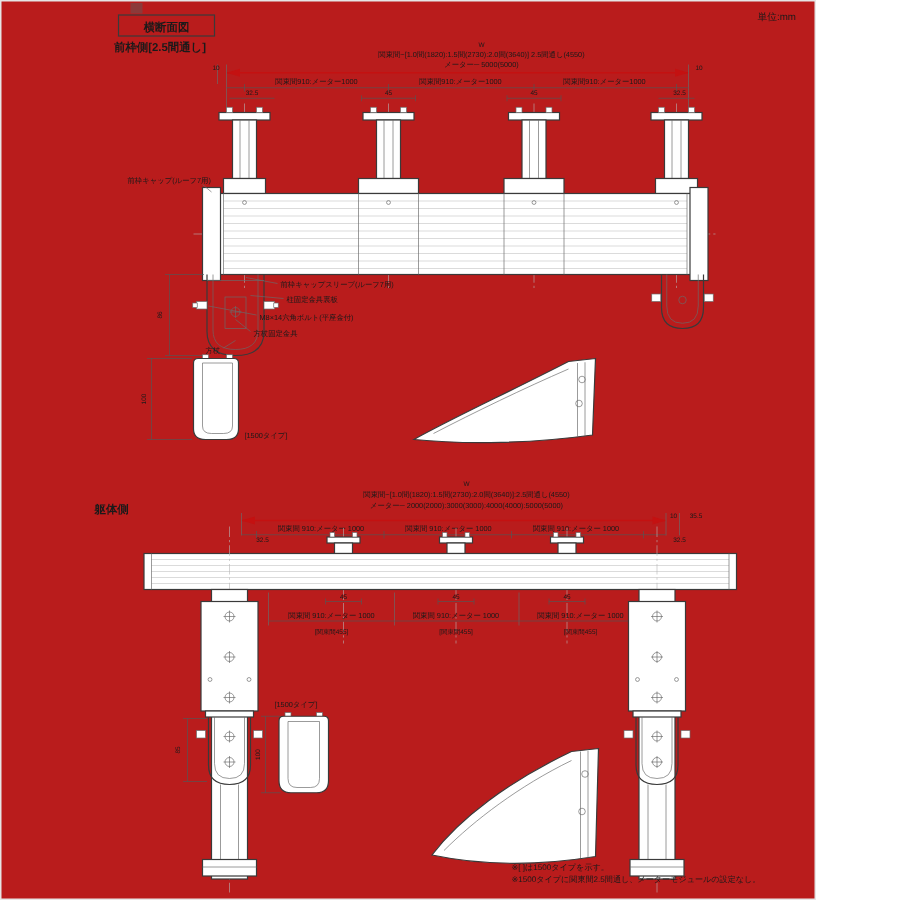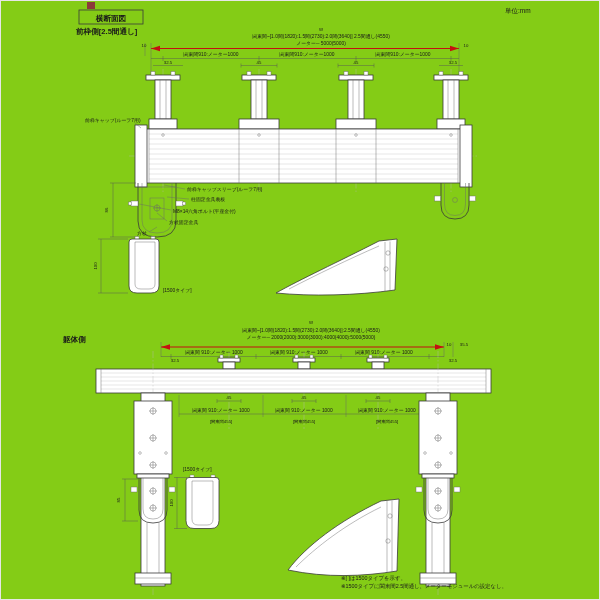--- a/index.html
+++ b/index.html
@@ -1,16 +1,16 @@
 <!DOCTYPE html>
 <html><head>
 <meta charset="utf-8">
 <style>
   html,body{margin:0;padding:0;background:#fff;}
-  .page{position:relative;width:600px;height:600px;background:#84cc16;border:1px solid #e6e6e6;box-sizing:border-box;overflow:hidden;}
+  .page{position:relative;width:544px;height:600px;background:#b91c1c;border:1px solid #e6e6e6;box-sizing:border-box;overflow:hidden;}
   svg text{fill:#1a1a1a;font-family:"Liberation Sans","DejaVu Sans",sans-serif;}
   .t4{font-size:4.3px}
   .t45{font-size:4.9px}
   .t5{font-size:5.4px}
   .t6{font-size:6.5px}
   .t7{font-size:7.6px;font-weight:bold}
   .mid{text-anchor:middle}
   .outl{fill:none;stroke:#3a3a3a;stroke-width:0.8}
   .outw{fill:#ffffff;stroke:#3a3a3a;stroke-width:0.8}
   .thin{fill:none;stroke:#6a6a6a;stroke-width:0.45}

